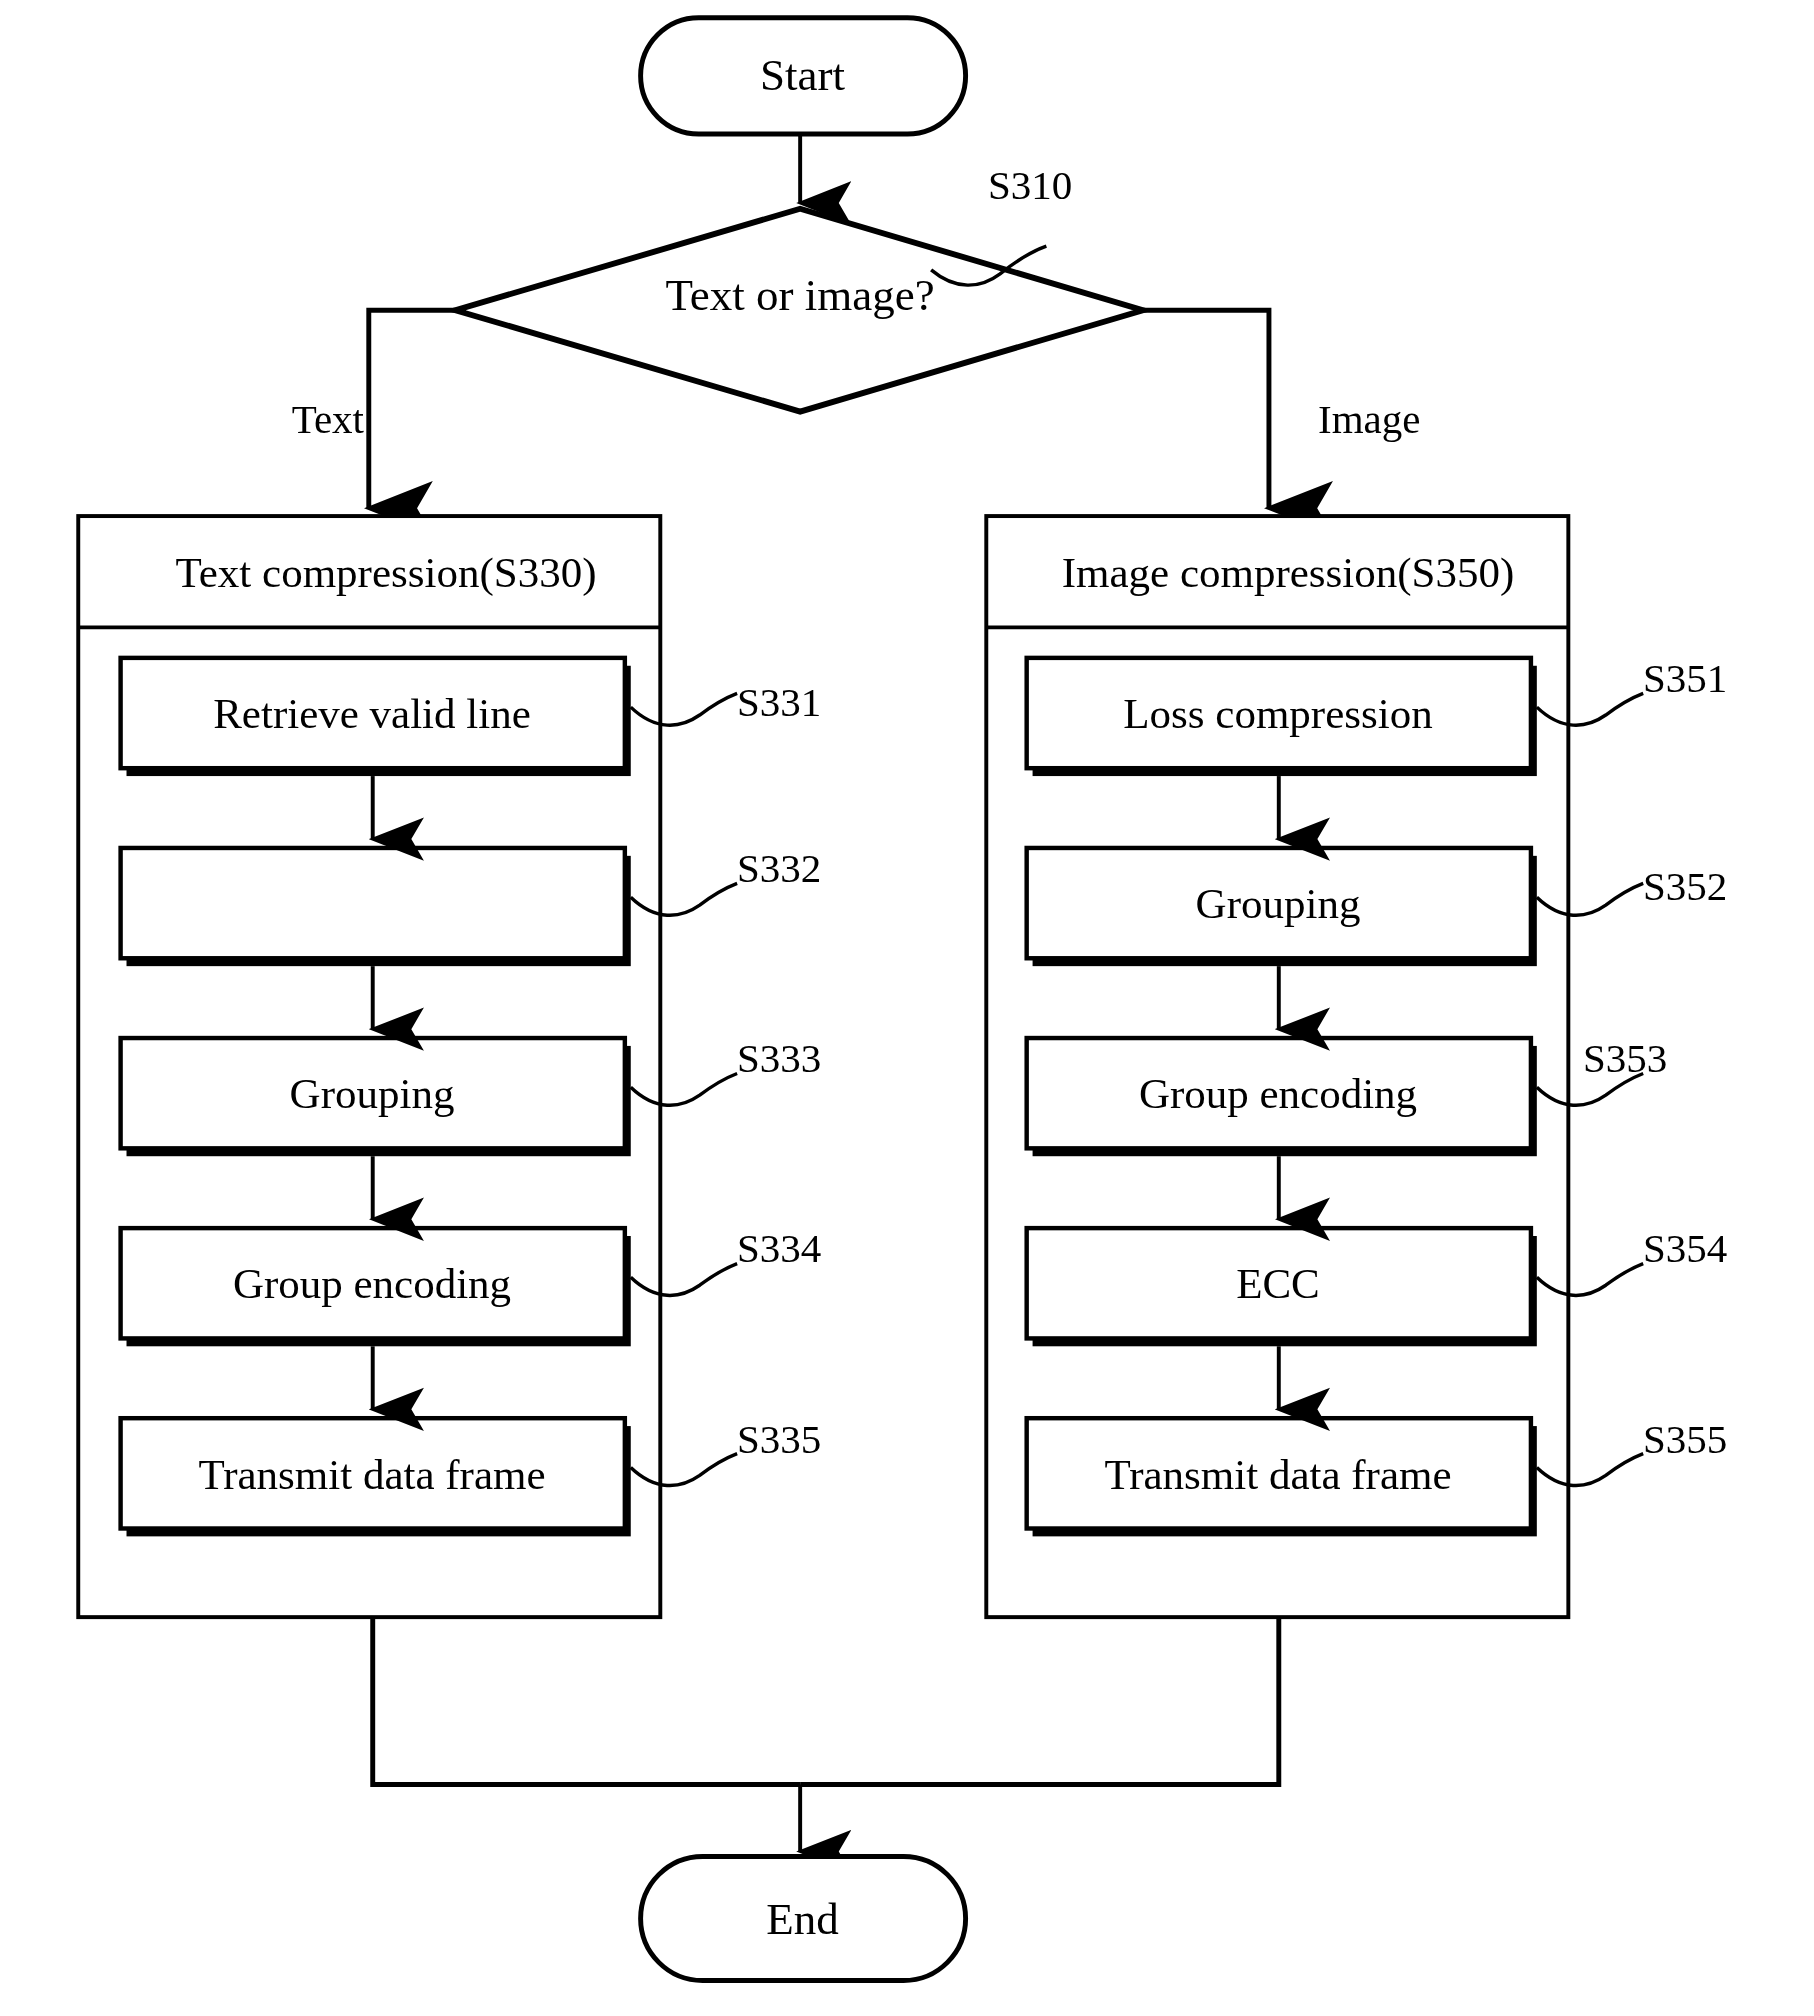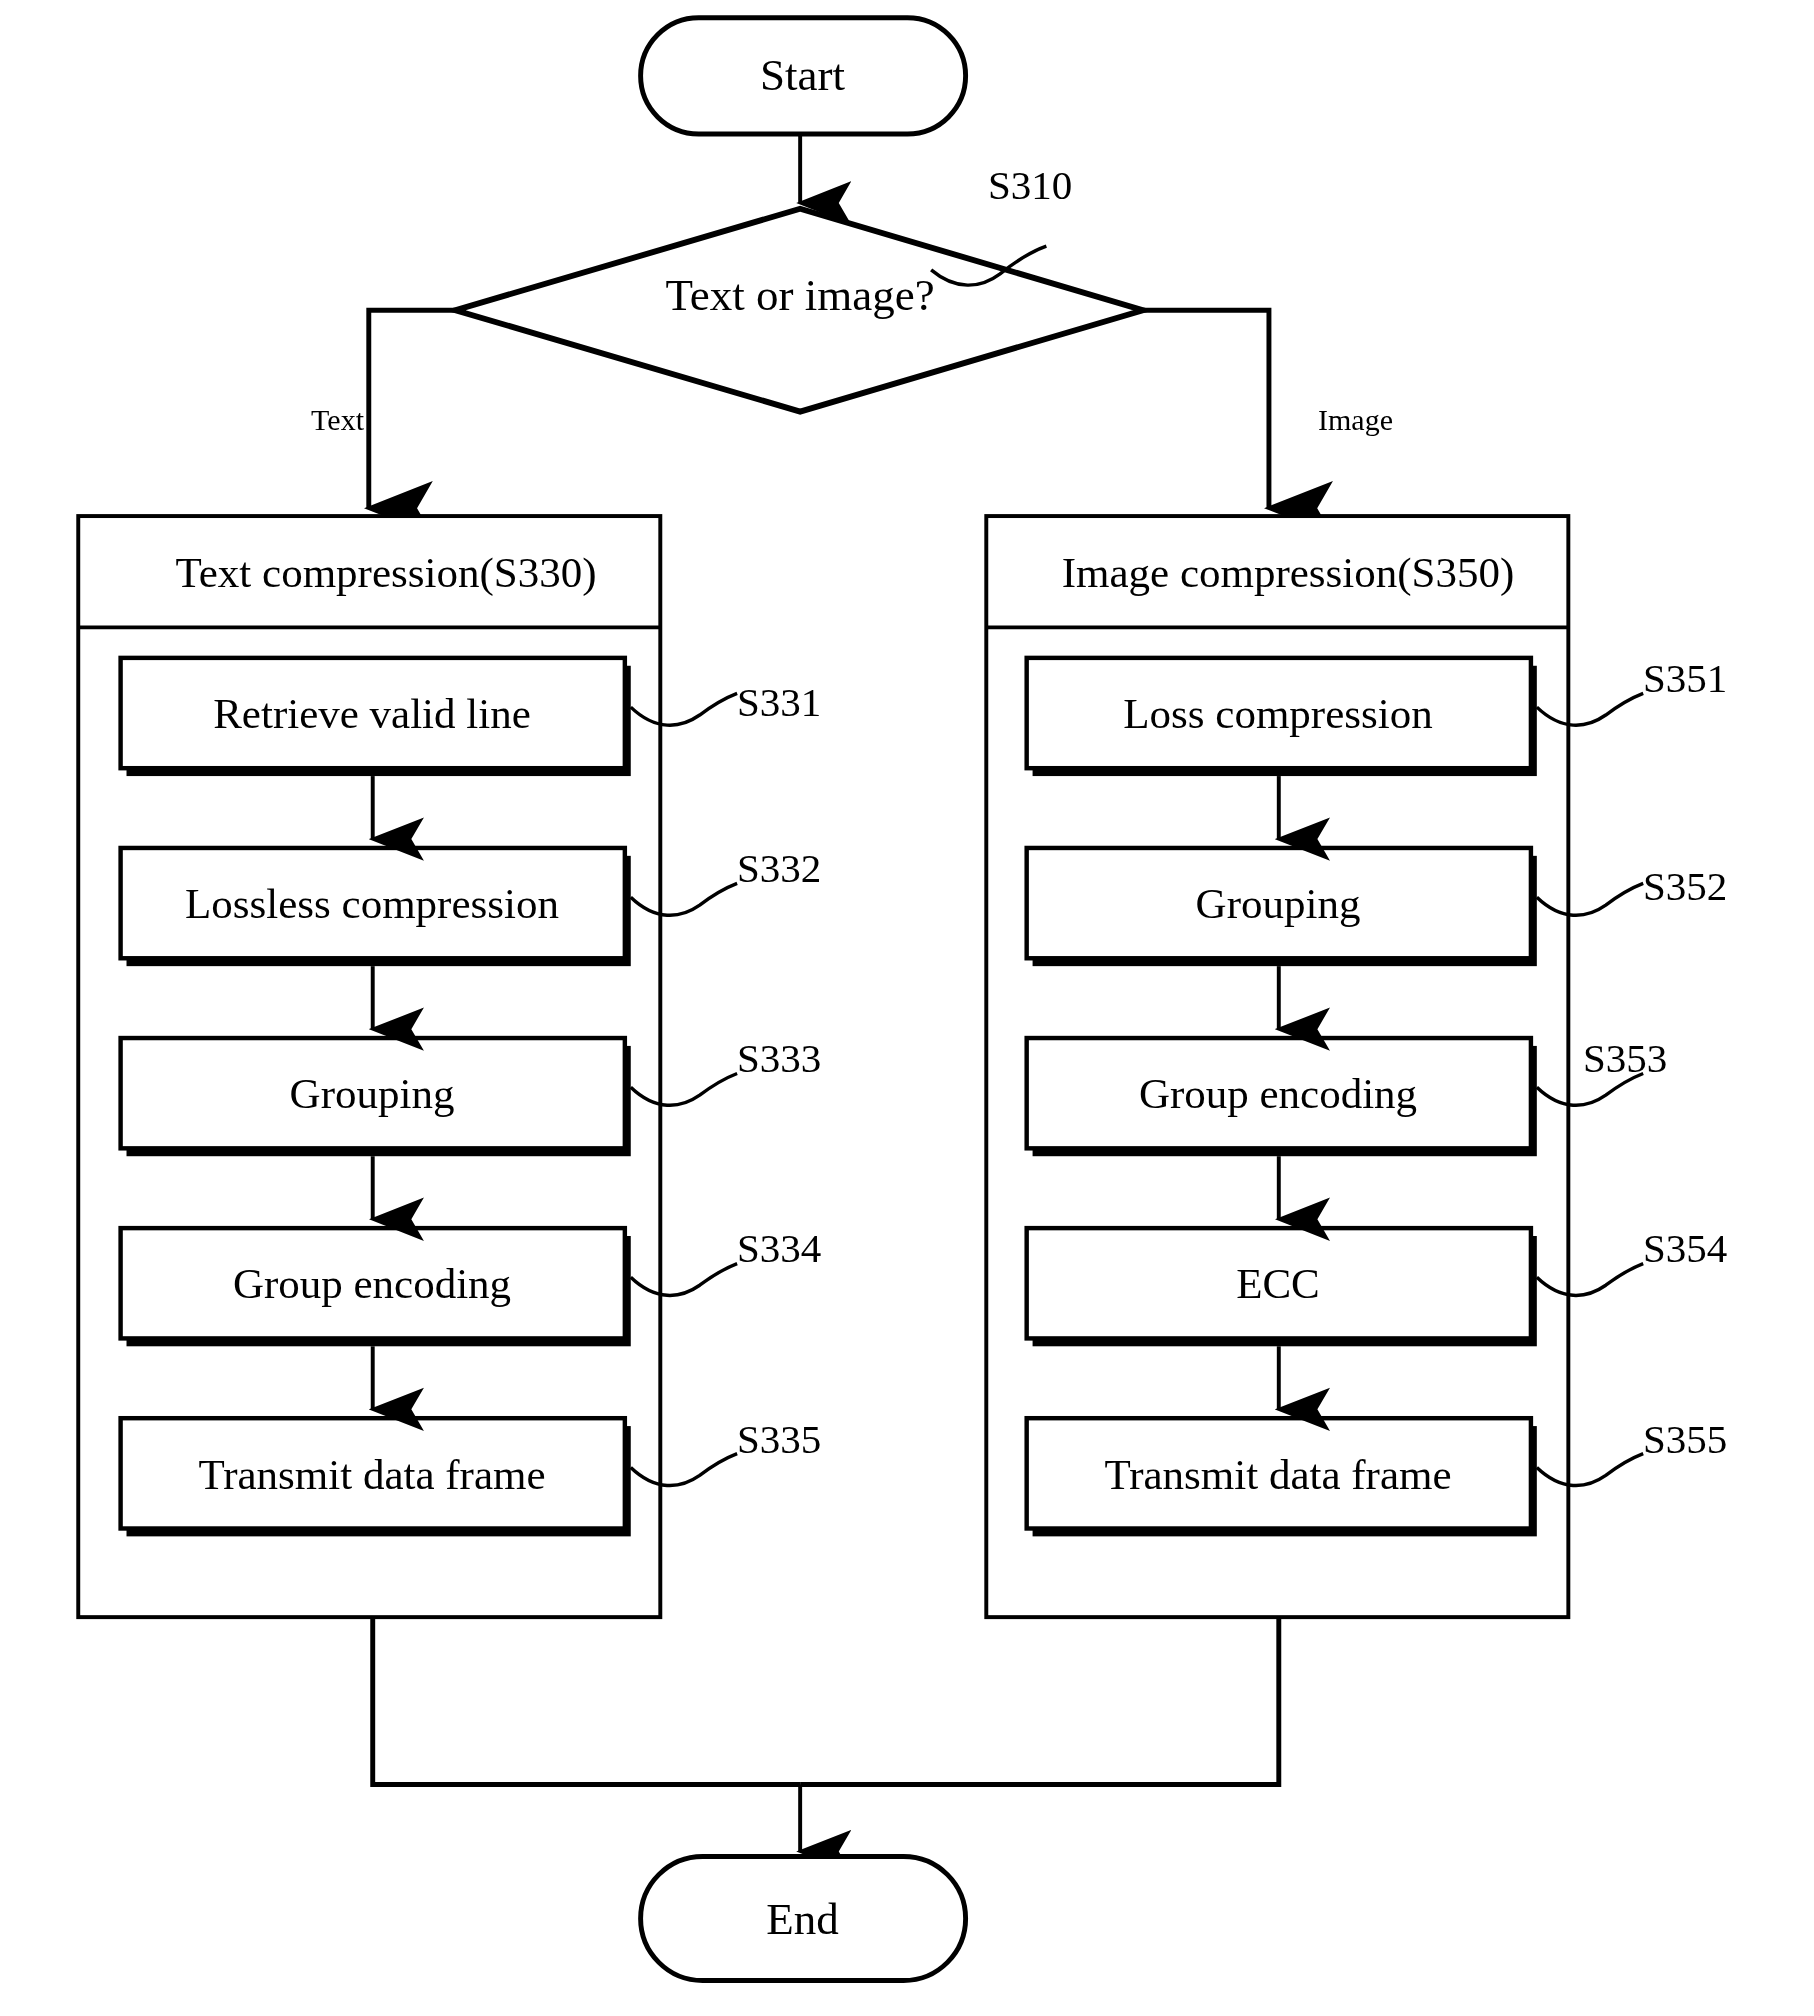--- a/index.html
+++ b/index.html
@@ -33,21 +33,21 @@
     text-align: center;
     white-space: nowrap;
     line-height: 1;
     pointer-events: none;
   }
   .terminator-label { font-size: 45px; }
   .decision-label   { font-size: 45px; }
   .group-header     { font-size: 43px; }
   .step-label       { font-size: 43px; }
   .ref-label        { font-size: 41px; }
-  .branch-label     { font-size: 30px; }
+  .branch-label     { font-size: 41px; }
 </style>
 </head>
 <body>
 
 <div id="canvas">
 
   <svg class="layer" viewBox="0 0 1842 2047">
     <defs>
       <marker id="arrow" viewBox="0 0 12 14" refX="6" refY="13" markerWidth="12" markerHeight="14" orient="auto-start-reverse">
         <path d="M 6 14 L 0.5 0 L 6 3.2 L 11.5 0 Z" fill="#000"></path>
@@ -149,21 +149,20 @@
 
   <div class="node-text ref-label" style="left:988px; top:160px; width:138px; height:51px; justify-content:flex-start;">S310</div>
 
   <div class="node-text branch-label" style="left:246px; top:394px; width:118px; height:51px; justify-content:flex-end;">Text</div>
 
   <div class="node-text branch-label" style="left:1281px; top:394px; width:158px; height:51px; justify-content:flex-start;margin-left:37px;">Image</div>
 
   <div class="node-text group-header" style="left:95px; top:544px; width:582px; height:57px;">Text compression(S330)</div>
 
   <div class="node-text step-label" style="left:120px; top:658px; width:504px; height:110px;">Retrieve valid line</div>
-  <div class="node-text step-label" style="left:120px; top:848px; width:504px; height:110px;">Lossless compression</div>
   <div class="node-text step-label" style="left:120px; top:1038px; width:504px; height:110px;">Grouping</div>
   <div class="node-text step-label" style="left:120px; top:1228px; width:504px; height:110px;">Group encoding</div>
   <div class="node-text step-label" style="left:120px; top:1419px; width:504px; height:110px;">Transmit data frame</div>
 
   <div class="node-text ref-label" style="left:737px; top:653px; width:138px; height:51px; justify-content:flex-start;margin-top:24px;">S331</div>
   <div class="node-text ref-label" style="left:737px; top:843px; width:138px; height:51px; justify-content:flex-start;">S332</div>
   <div class="node-text ref-label" style="left:737px; top:1033px; width:138px; height:51px; justify-content:flex-start;">S333</div>
   <div class="node-text ref-label" style="left:737px; top:1223px; width:138px; height:51px; justify-content:flex-start;">S334</div>
   <div class="node-text ref-label" style="left:737px; top:1414px; width:138px; height:51px; justify-content:flex-start;">S335</div>
 

